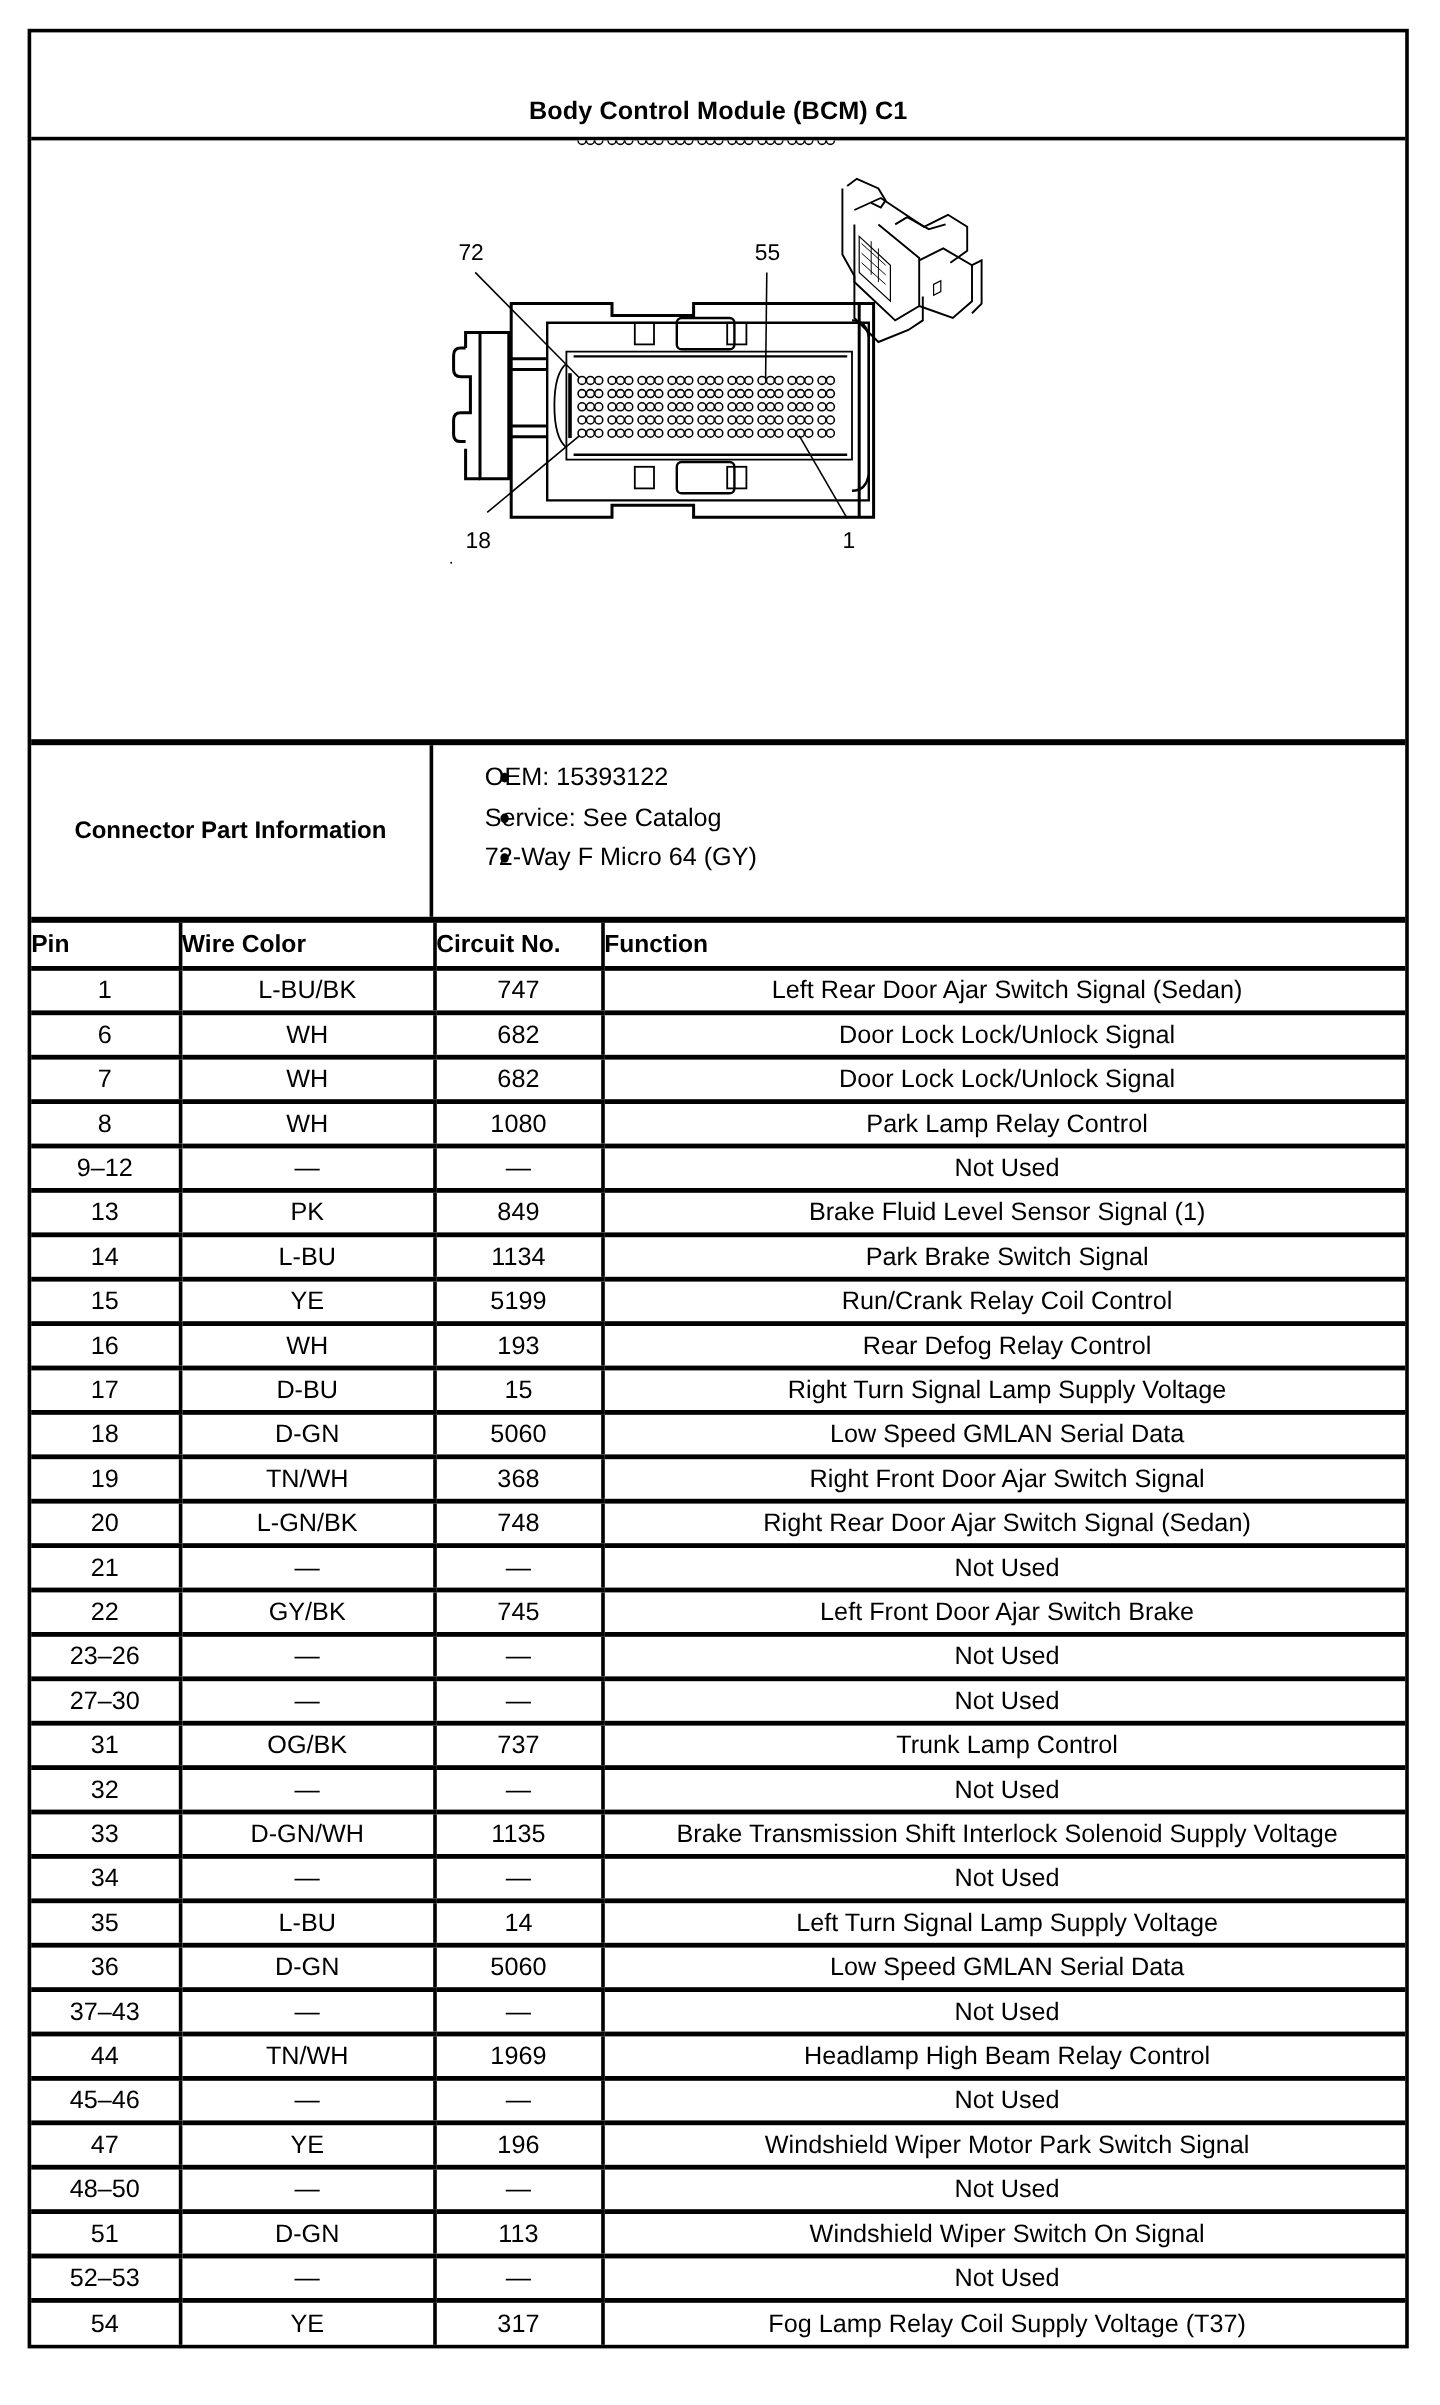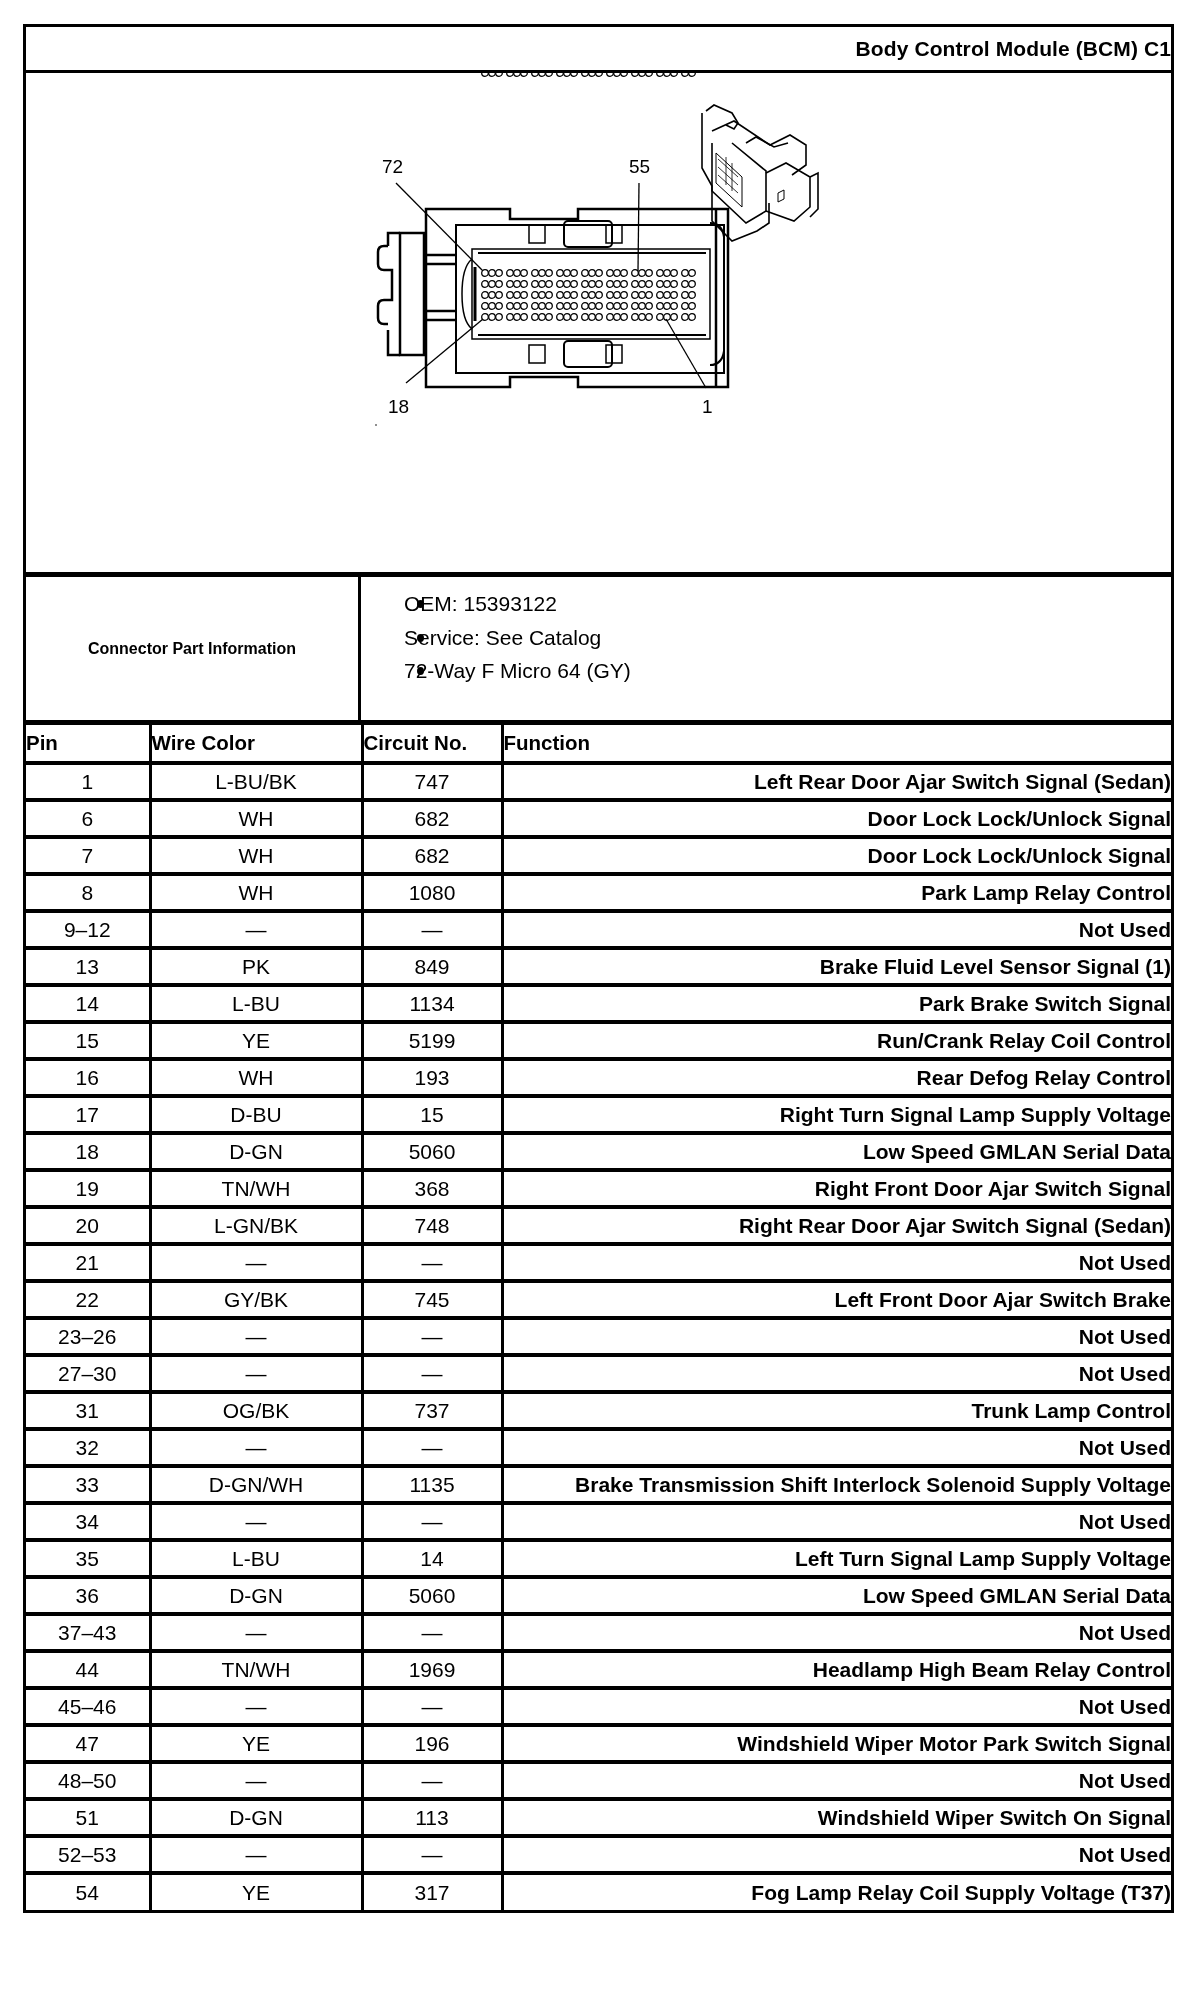--- a/index.html
+++ b/index.html
@@ -1,40 +1,40 @@
 <!DOCTYPE html>
 <html><head>
 <meta charset="utf-8">
 <style>
   html, body { margin: 0; padding: 0; background: #ffffff; }
   body { width: 1200px; height: 2004px; position: relative; overflow: hidden;
          font-family: "Liberation Sans", "DejaVu Sans", sans-serif; color: #000; }
   .sheet { position: absolute; left: 23px; top: 24px; width: 1151px;
            border: 3px solid #000; box-sizing: border-box; }
   .title-row { height: 46px; border-bottom: 3px solid #000; display: flex;
-               align-items: center; justify-content: flex-end; box-sizing: border-box; }
+               align-items: center; justify-content: center; box-sizing: border-box; margin-top: 44px; }
   .title-text { font-weight: bold; font-size: 21px; letter-spacing: 0.1px; }
   .diagram-row { height: 504px; border-bottom: 5px solid #000; position: relative;
                  box-sizing: border-box; }
   .diagram-row svg { position: absolute; left: 0; top: 0; }
   .info-row { height: 148px; display: flex; border-bottom: 5px solid #000; box-sizing: border-box; }
   .info-label { width: 335px; border-right: 3px solid #000; display: flex; align-items: center;
-                justify-content: center; font-weight: bold; font-size: 16px; box-sizing: border-box; }
+                justify-content: center; font-weight: bold; font-size: 20px; box-sizing: border-box; }
   .info-list { list-style: none; margin: 0; padding: 10px 0 0 0; flex: 1; }
   .info-list li { position: relative; height: 33.5px; line-height: 33.5px; padding-left: 43px; font-size: 21px; }
   .info-list li .bullet { position: absolute; left: 56px; top: 13px; width: 7px; height: 8px;
                           border-radius: 50%; background: #000; }
   table.pins { border-collapse: collapse; width: 100%; table-layout: fixed; }
   table.pins th, table.pins td { border-right: 3px solid #000; border-bottom: 4px solid #000;
                                  height: 37px; padding: 0; font-size: 21px; box-sizing: border-box; }
   table.pins th:last-child, table.pins td:last-child { border-right: none; }
   table.pins tr:last-child td { border-bottom: none; }
   table.pins th { font-weight: bold; font-size: 20.5px; text-align: left; height: 38px; }
   table.pins td.c { text-align: center; }
-  table.pins td.fn { text-align: right; padding-left: 4px; white-space: nowrap; overflow: hidden; font-weight: bold; }
+  table.pins td.fn { text-align: center; padding-left: 4px; white-space: nowrap; overflow: hidden; }
   col.pin { width: 124px; } col.wire { width: 212px; } col.circ { width: 140px; }
 </style>
 </head>
 <body>
 
 <div class="sheet">
 
   <div class="title-row">
     <span class="title-text">Body Control Module (BCM) C1</span>
   </div>

